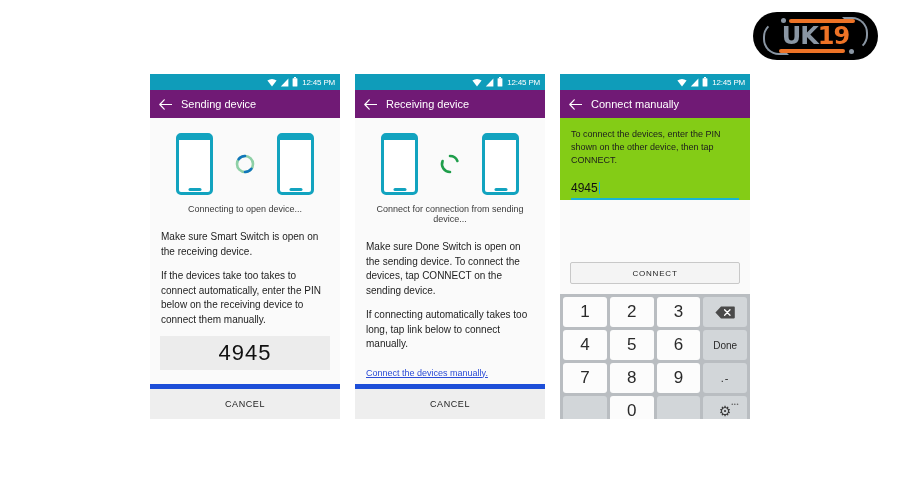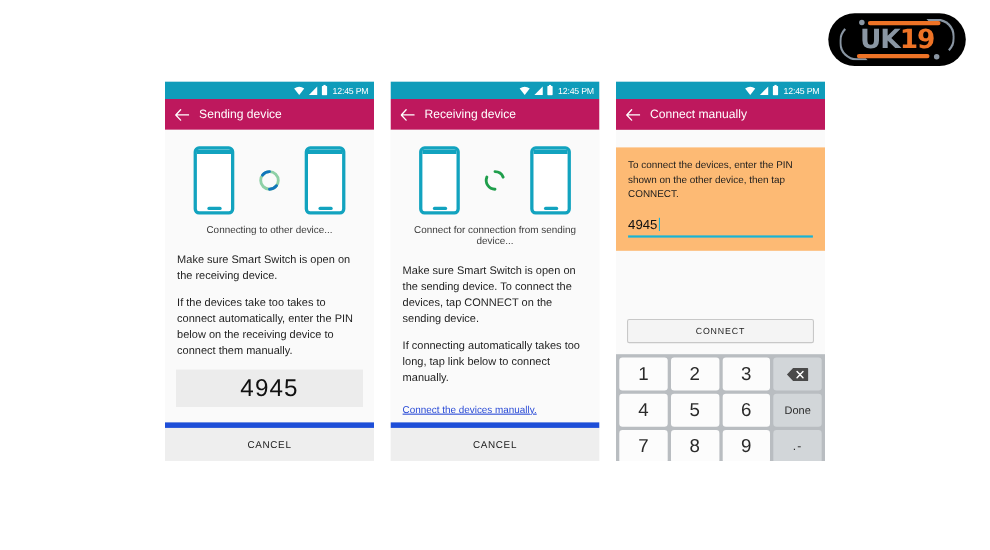--- a/index.html
+++ b/index.html
@@ -117,21 +117,21 @@
     font-size: 8px;
     font-family: "Liberation Sans", sans-serif;
     letter-spacing: -0.2px;
     margin-left: 1px;
     white-space: nowrap;
   }
 
   
   .actionbar {
     height: 28px;
-    background: #be185d;
+    background: #701a75;
     display: flex;
     align-items: center;
     padding-left: 9px;
     gap: 9px;
     flex: none;
   }
   .back-arrow { display: block; }
   .ab-title {
     color: #ffffff;
     font-size: 11px;
@@ -238,24 +238,23 @@
     font-size: 9px;
     letter-spacing: 0.6px;
     color: #222222;
     font-family: "Liberation Sans", sans-serif;
     flex: none;
     cursor: pointer;
   }
 
   
   .p3-body {
-    background: #fdba74;
-    padding: 10px 11px 12px 11px;
-    flex: none;
-    margin-top: 16px;
+    background: #84cc16;
+    padding: 10px 11px 0 11px;
+    flex: none;
   }
   .p3-instr {
     font-size: 9px;
     line-height: 1.45;
     color: #1d1d1d;
     font-family: "Liberation Sans", sans-serif;
     margin: 0 0 14px 0;
   }
   .pin-input {
     border-bottom: 2px solid #18b4d4;
@@ -384,21 +383,21 @@
       <div class="illus">
         <div class="phone"></div>
         <svg class="spinner" width="22" height="22" viewBox="0 0 22 22">
           <circle cx="11" cy="11" r="8" fill="none" stroke="#8ed0a6" stroke-width="2.6"></circle>
           <path d="M11 3 A8 8 0 0 0 4.6 6.2" fill="none" stroke="#1176bb" stroke-width="2.6" stroke-linecap="round"></path>
           <path d="M17.4 15.8 A8 8 0 0 1 11 19" fill="none" stroke="#1176bb" stroke-width="2.6" stroke-linecap="round"></path>
         </svg>
         <div class="phone"></div>
       </div>
 
-      <div class="caption">Connecting to other device...</div>
+      <div class="caption">Connecting to open device...</div>
 
       <div class="para-block">
         <p class="para">Make sure Smart Switch is open on the receiving device.</p>
         <p class="para">If the devices take too takes to connect automatically, enter the PIN below on the receiving device to connect them manually.</p>
       </div>
 
       <div class="pin-box">4945</div>
       <div style="height:14px"></div>
     </div>
 
@@ -435,21 +434,21 @@
         <svg class="spinner" width="22" height="22" viewBox="0 0 22 22">
           <path d="M11 3 A8 8 0 0 1 18.4 8" fill="none" stroke="#1f9e4b" stroke-width="2.6" stroke-linecap="round"></path>
           <path d="M3.6 8 A8 8 0 0 0 11 19" fill="none" stroke="#1f9e4b" stroke-width="2.6" stroke-linecap="round"></path>
         </svg>
         <div class="phone"></div>
       </div>
 
       <div class="caption">Connect for connection from sending device...</div>
 
       <div class="para-block">
-        <p class="para">Make sure Smart Switch is open on the sending device. To connect the devices, tap CONNECT on the sending device.</p>
+        <p class="para">Make sure Done Switch is open on the sending device. To connect the devices, tap CONNECT on the sending device.</p>
         <p class="para">If connecting automatically takes too long, tap link below to connect manually.</p>
         <a class="link">Connect the devices manually.</a>
       </div>
     </div>
 
     <div class="cancel-bar">CANCEL</div>
   </div>
 
   <div class="panel">
 

